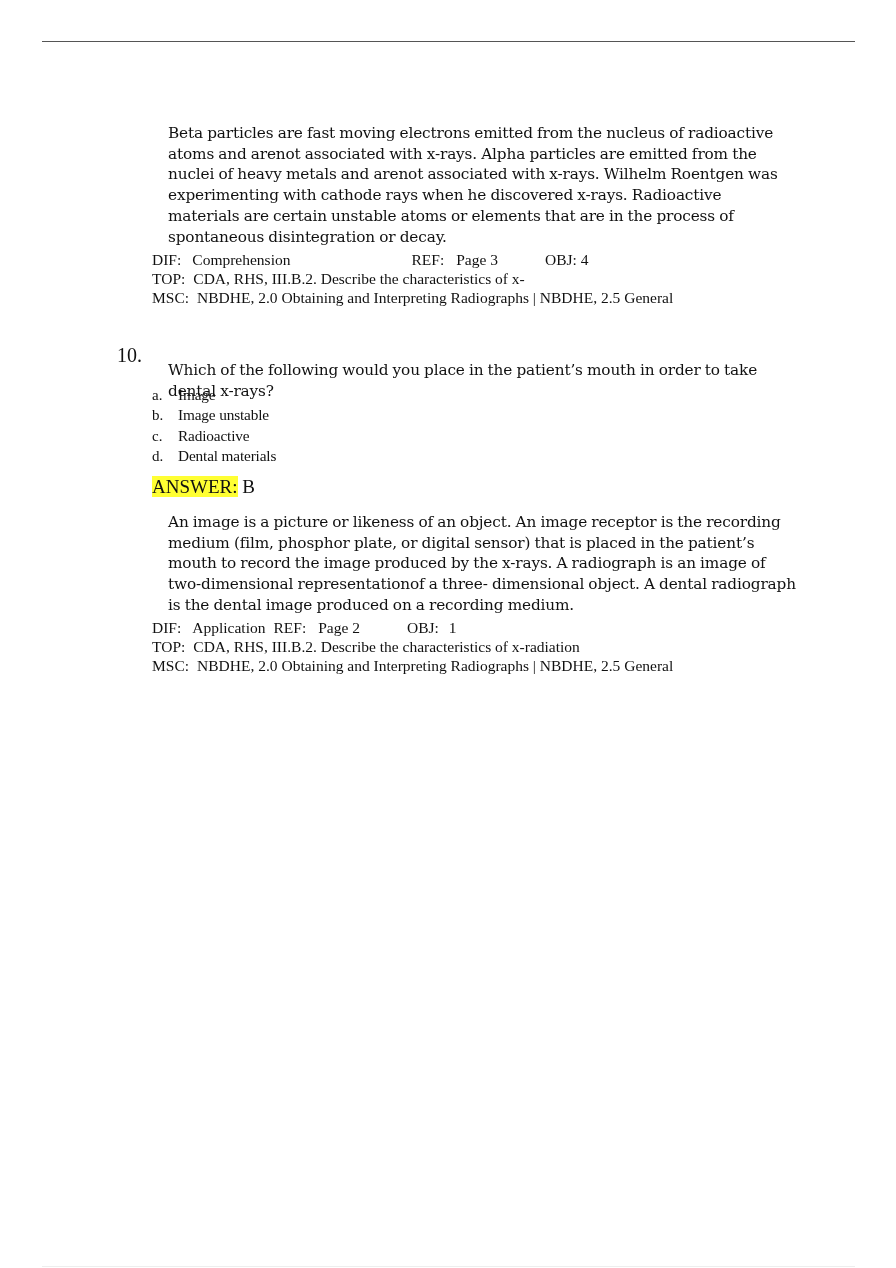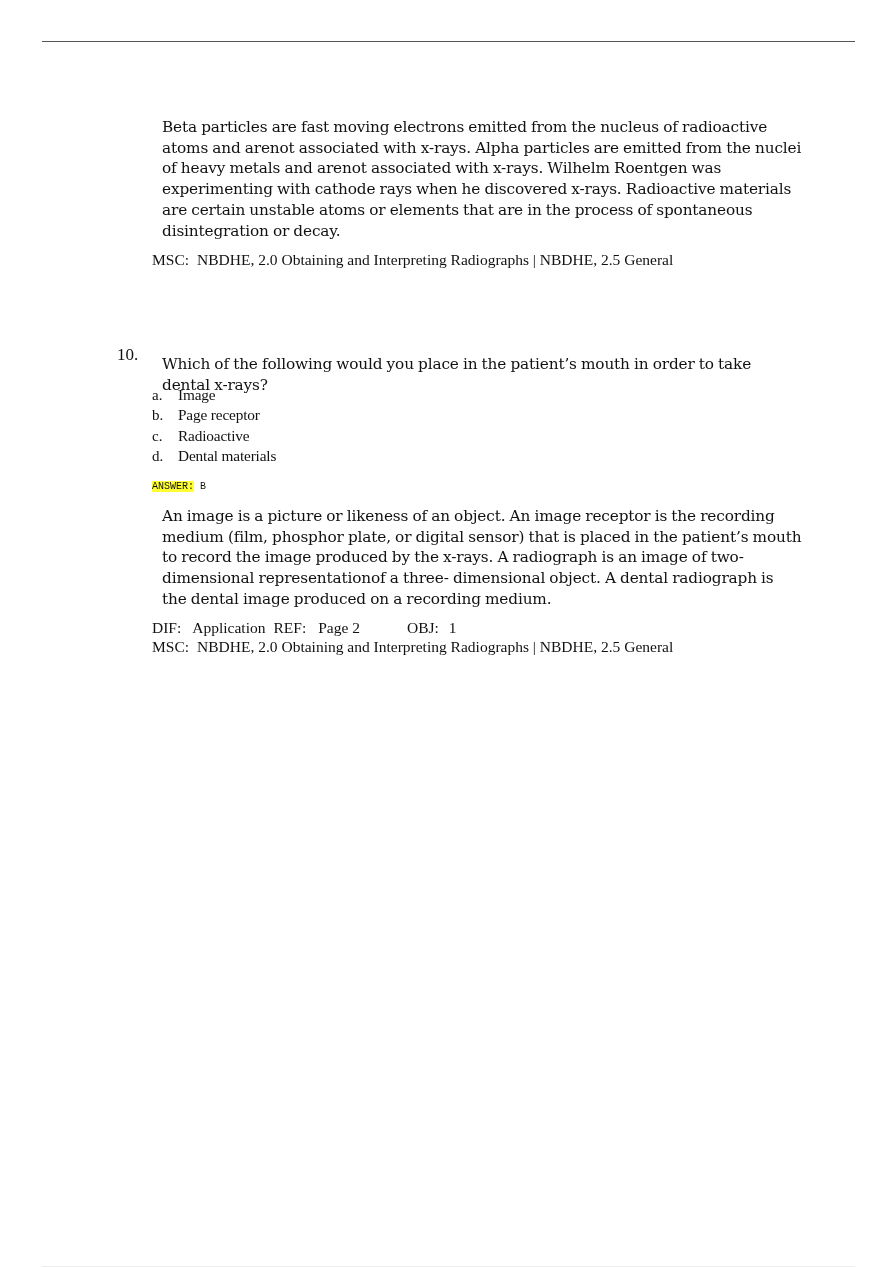--- a/index.html
+++ b/index.html
@@ -40,28 +40,28 @@
     .meta-text {
       font-family: "Liberation Serif", serif;
       font-size: 15.5px;
       line-height: 19px;
     }
     .block {
       position: absolute;
       left: 152px;
       width: 660px;
     }
-    .para { margin: 10px; }
+    .para { margin: 16px; }
     .meta-line { white-space: pre; height: 19px; }
     .q-number {
       position: absolute;
       left: 117px;
       top: 345px;
       font-family: "Liberation Serif", serif;
-      font-size: 17px;
+      font-size: 20px;
       line-height: 20.7px;
     }
     .choices {
       position: absolute;
       left: 152px;
       top: 385px;
     }
     .choice {
       position: relative;
       height: 20.3px;
@@ -81,69 +81,72 @@
       font-family: Liberation Serif, serif;
       font-size: 15.3px;
       line-height: 20.3px;
       letter-spacing: -0.15px;
       white-space: nowrap;
     }
     .answer-line {
       position: absolute;
       left: 152px;
       top: 477px;
-      font-family: Liberation Mono, monospace;
-      font-size: 10px;
+      font-family: Liberation Serif, serif;
+      font-size: 19px;
       line-height: 19px;
       white-space: pre;
     }
     .answer-label { background: #ffff33; }
     .tab { display: inline-block; }
   </style>
 </head>
 <body>
 
 <div class="header-rule"></div>
 
 <div class="block body-text" style="top:107px;">
   <p class="para">Beta particles are fast moving electrons emitted from the nucleus of radioactive atoms and arenot associated with x-rays. Alpha particles are emitted from the nuclei of heavy metals and arenot associated with x-rays. Wilhelm Roentgen was experimenting with cathode rays when he discovered x-rays. Radioactive materials are certain unstable atoms or elements that are in the process of spontaneous disintegration or decay.</p>
 </div>
 
 <div class="block meta-text" style="top:250px;">
+  <div class="meta-line"><span>DIF:</span><span class="tab" style="width:11px"></span><span>Comprehension</span><span class="tab" style="width:121px"></span><span>REF:</span><span class="tab" style="width:12px"></span><span>Page 3</span><span class="tab" style="width:47px"></span><span>OBJ:</span><span class="tab" style="width:4px"></span><span>4</span></div>
+  <div class="meta-line"><span>TOP:</span><span class="tab" style="width:8px"></span><span>CDA, RHS, III.B.2. Describe the characteristics of x-</span></div>
   <div class="meta-line"><span>MSC:</span><span class="tab" style="width:8px"></span><span>NBDHE, 2.0 Obtaining and Interpreting Radiographs | NBDHE, 2.5 General</span></div>
 </div>
 
 <div class="q-number">10.</div>
 <div class="block body-text" style="top:344px;">
   <p class="para">Which of the following would you place in the patient’s mouth in order to take dental x-rays?</p>
 </div>
 
 <div class="choices">
   <div class="choice">
     <span class="choice-letter">a.</span>
     <span class="choice-text">Image</span>
   </div>
   <div class="choice">
     <span class="choice-letter">b.</span>
-    <span class="choice-text">Page receptor</span>
+    <span class="choice-text">Image unstable</span>
   </div>
   <div class="choice">
     <span class="choice-letter">c.</span>
     <span class="choice-text">Radioactive</span>
   </div>
   <div class="choice">
     <span class="choice-letter">d.</span>
     <span class="choice-text">Dental materials</span>
   </div>
 </div>
 
 <div class="answer-line"><span class="answer-label">ANSWER:</span> <span>B</span></div>
 
 <div class="block body-text" style="top:496px;">
   <p class="para">An image is a picture or likeness of an object. An image receptor is the recording medium (film, phosphor plate, or digital sensor) that is placed in the patient’s mouth to record the image produced by the x-rays. A radiograph is an image of two-dimensional representationof a three- dimensional object. A dental radiograph is the dental image produced on a recording medium.</p>
 </div>
 
 <div class="block meta-text" style="top:618px;">
   <div class="meta-line"><span>DIF:</span><span class="tab" style="width:11px"></span><span>Application</span><span class="tab" style="width:8px"></span><span>REF:</span><span class="tab" style="width:12px"></span><span>Page 2</span><span class="tab" style="width:47px"></span><span>OBJ:</span><span class="tab" style="width:10px"></span><span>1</span></div>
+  <div class="meta-line"><span>TOP:</span><span class="tab" style="width:8px"></span><span>CDA, RHS, III.B.2. Describe the characteristics of x-radiation</span></div>
   <div class="meta-line"><span>MSC:</span><span class="tab" style="width:8px"></span><span>NBDHE, 2.0 Obtaining and Interpreting Radiographs | NBDHE, 2.5 General</span></div>
 </div>
 
 <div class="footer-rule"></div>
 
 </body></html>

